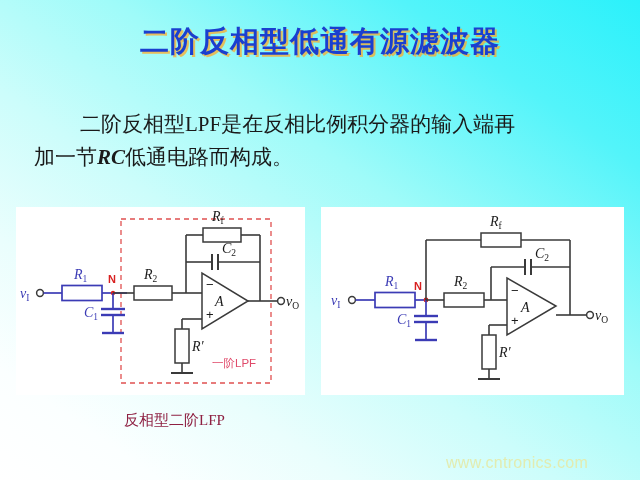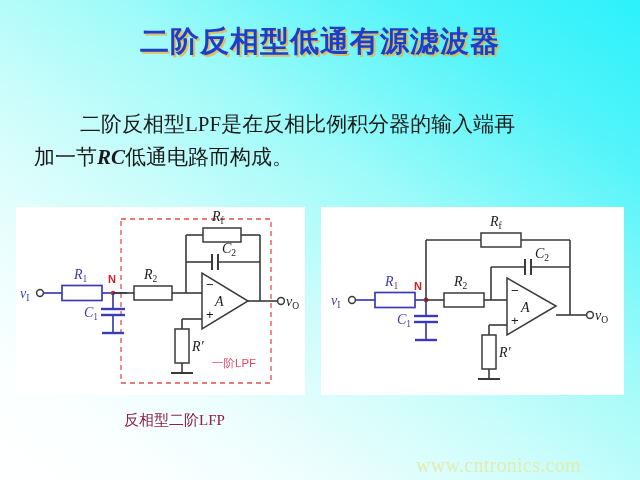--- a/index.html
+++ b/index.html
@@ -41,23 +41,23 @@
   
   .caption{
     position:absolute;font-family:"Liberation Serif",serif;
     font-size:15px;color:#8e2042;white-space:nowrap;
   }
   #caption-left{left:88px;top:411px;margin-left:36px;}
   #caption-right{left:368px;top:411px;}
 
   
   .watermark{
-    position:absolute;left:416px;top:454px;
-    font-family:Liberation Serif, serif;
-    font-size:20px;color:#e2ecb0;letter-spacing:.3px;
+    position:absolute;left:446px;top:454px;
+    font-family:Liberation Sans, sans-serif;
+    font-size:16px;color:#e2ecb0;letter-spacing:.3px;
   }
 
   svg{display:block;}
   .wire{stroke:#3a3a3a;stroke-width:1.6;fill:none;}
   .wire-blue{stroke:#3b3bb5;stroke-width:1.7;fill:none;}
   .comp{stroke:#3a3a3a;stroke-width:1.5;fill:#ffffff;}
   .comp-blue{stroke:#3b3bb5;stroke-width:1.7;fill:#ffffff;}
   .plate{stroke:#3a3a3a;stroke-width:2;fill:none;}
   .plate-blue{stroke:#3b3bb5;stroke-width:2.4;fill:none;}
   .term{stroke:#3a3a3a;stroke-width:1.5;fill:#ffffff;}

